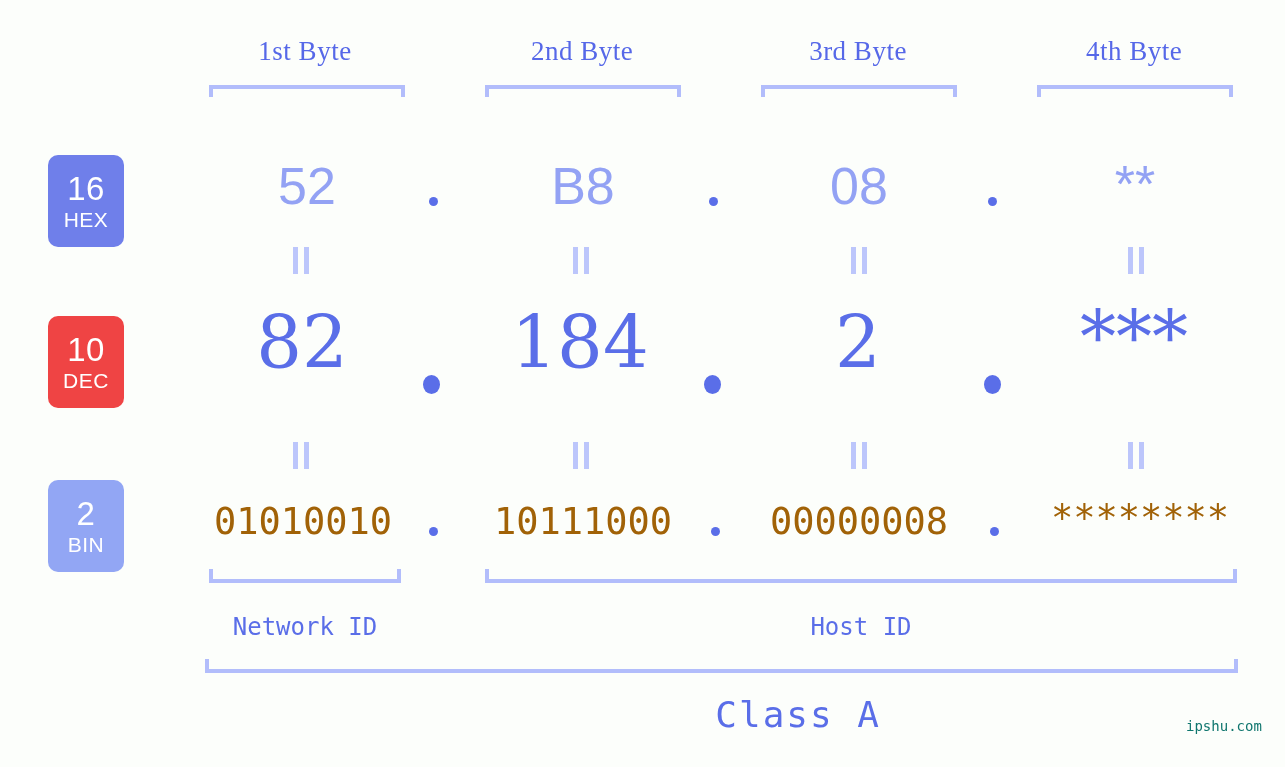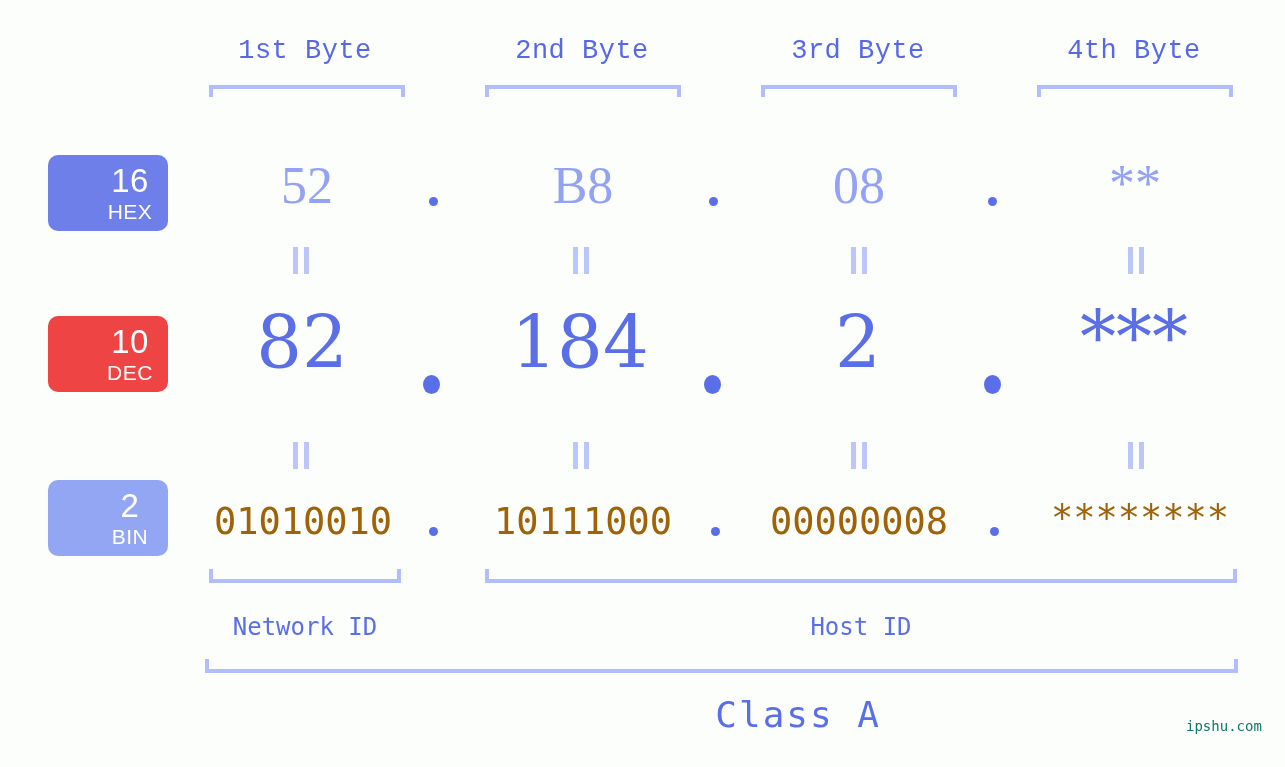--- a/index.html
+++ b/index.html
@@ -18,21 +18,21 @@
     position: relative;
     width: 1285px;
     height: 767px;
   }
 
   
   .abs { position: absolute; }
 
   
   .byte-label {
-    font-family: Liberation Mono, monospace;
+    font-family: Liberation Serif, serif;
     font-size: 27px;
     color: #5668e8;
     text-align: center;
     letter-spacing: 0.5px;
     white-space: nowrap;
   }
 
   
   .bracket {
     position: absolute;
@@ -48,29 +48,28 @@
     border-left: 4px solid #b2bdfb;
     border-right: 4px solid #b2bdfb;
     height: 14px;
     box-sizing: border-box;
   }
 
   
   .badge {
     position: absolute;
     width: 76px;
-    height: 76px;
+    height: 92px;
     border-radius: 10px;
     color: #ffffff;
     display: flex;
     flex-direction: column;
     align-items: center;
     justify-content: center;
     line-height: 1;
-    padding-left: 44px;
   }
   .badge .base {
     font-size: 33px;
     font-weight: 400;
     letter-spacing: 0.5px;
   }
   .badge .name {
     font-size: 21px;
     font-weight: 400;
     margin-top: 4px;
@@ -81,21 +80,21 @@
   .badge-bin { background: #92a6f4; }
 
   
   .cell {
     position: absolute;
     text-align: center;
     white-space: nowrap;
     line-height: 1;
   }
   .hex-val {
-    font-family: Liberation Serif, serif;
+    font-family: Liberation Sans, sans-serif;
     font-size: 52px;
     color: #93a2f4;
     font-weight: 400;
   }
   .dec-val {
     font-family: "DejaVu Serif", serif;
     font-size: 72px;
     color: #5a6ee8;
     font-weight: 400;
   }

